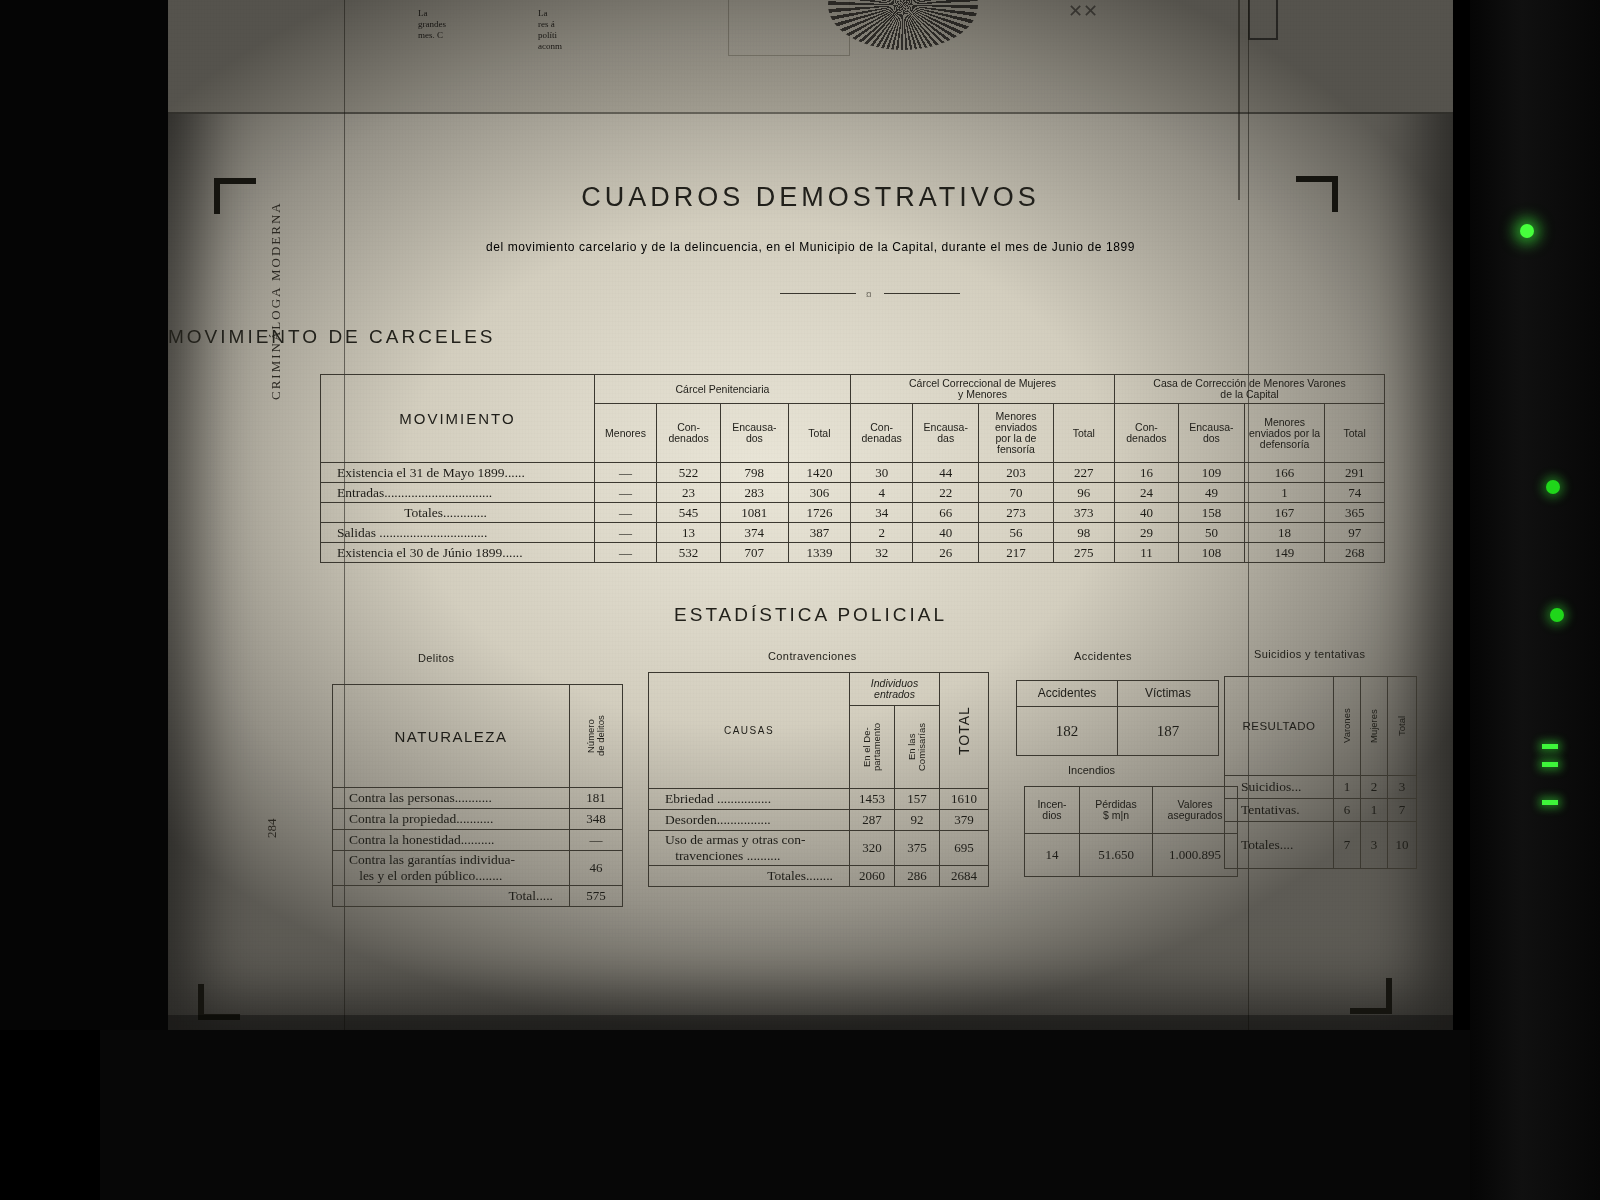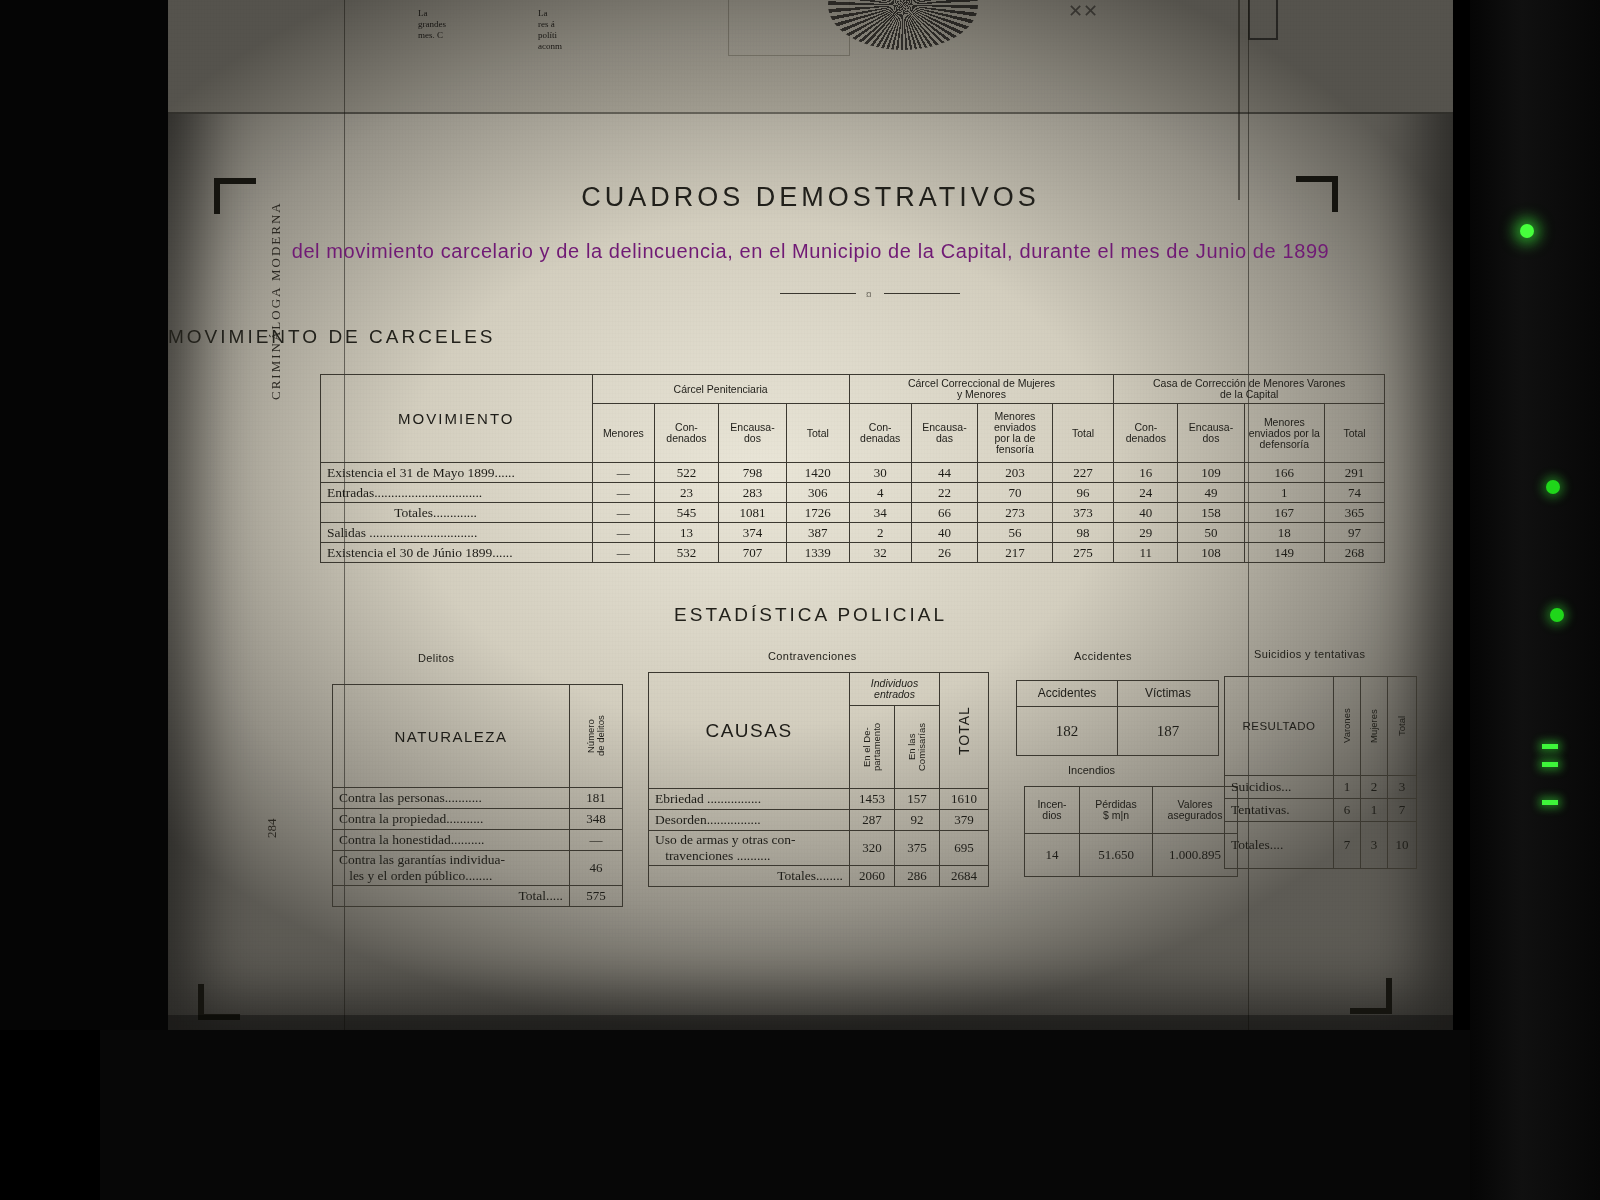--- a/index.html
+++ b/index.html
@@ -41,37 +41,37 @@
   
   #sidelabel{position:absolute;left:100px;top:400px;transform:rotate(-90deg);transform-origin:0 0;
     font-size:13px;letter-spacing:2px;color:#2b2822;white-space:nowrap;}
   #folio{position:absolute;left:96px;top:838px;transform:rotate(-90deg);transform-origin:0 0;
     font-size:13px;color:#2b2822;}
 
   
   #title{position:absolute;left:0;top:182px;width:1285px;text-align:center;
     font-size:27px;letter-spacing:4px;color:#21201b;font-family:"Liberation Sans",sans-serif;}
   #subtitle{position:absolute;left:0;top:240px;width:1285px;text-align:center;
-    font-size:20px;letter-spacing:.6px;color:#701a75;font-family:"Liberation Sans",sans-serif;}
+    font-size:12px;letter-spacing:.6px;color:#000000;font-family:"Liberation Sans",sans-serif;}
   #rule{position:absolute;left:612px;top:288px;width:180px;height:10px;}
   #rule:before{content:"";position:absolute;left:0;top:5px;width:76px;height:1px;background:#3a372f;}
   #rule:after{content:"";position:absolute;right:0;top:5px;width:76px;height:1px;background:#3a372f;}
   #rulemid{position:absolute;left:86px;top:0;font-size:11px;color:#3a372f;}
 
   #sec1{position:absolute;left:0;top:326px;width:1285px;text-align:left;font-size:19px;letter-spacing:3px;
     color:#22211b;font-family:"Liberation Sans",sans-serif;}
   #sec2{position:absolute;left:0;top:604px;width:1285px;text-align:center;font-size:19px;letter-spacing:3px;
     color:#22211b;font-family:"Liberation Sans",sans-serif;}
 
   
   table{border-collapse:collapse;position:absolute;color:#1e1d18;background:transparent;}
   table td,table th{border:1px solid #3b3830;padding:0;font-weight:normal;}
   .tcap{font-size:10.5px;text-align:center;line-height:11px;font-family:"Liberation Sans",sans-serif;padding:3px 2px;}
   .tnum{font-size:13px;text-align:center;font-family:"Liberation Serif",serif;padding:1px 4px;}
-  .tlab{font-size:13.5px;text-align:left;padding:1px 6px;font-family:"Liberation Serif",serif;white-space:nowrap;}
+  .tlab{font-size:13.5px;text-align:left;padding:1px 16px;font-family:"Liberation Serif",serif;white-space:nowrap;}
 
   
   #tbl-mov{left:152px;top:374px;width:1065px;}
   #tbl-mov .hgroup{font-size:10.5px;}
   #tbl-mov td{height:17px;}
 
   
   .smallcap{position:absolute;font-size:11px;color:#23221c;font-family:"Liberation Sans",sans-serif;letter-spacing:.4px;}
 
   
@@ -301,21 +301,21 @@
       <tr>
         <td class="tlab" style="text-align:right;">Total.....</td>
         <td class="tnum">575</td>
       </tr>
     </tbody>
       </table>
 
     <table id="tbl-con">
       <tbody>
           <tr>
-        <td class="tcap" rowspan="2" style="width:196px;font-size:19px;letter-spacing:1.5px;">CAUSAS</td>
+        <td class="tcap" rowspan="2" style="width:196px;font-size:10px;letter-spacing:1.5px;">CAUSAS</td>
         <td class="tcap" colspan="2" style="white-space:pre;font-style:italic;height:26px;">Individuos
 entrados</td>
         <td rowspan="2" style="width:48px;">
           <div class="vtxt" style="height:92px;margin:0 auto;font-size:14px;letter-spacing:1px;">TOTAL</div>
         </td>
       </tr>
       <tr>
         <td style="width:44px;height:82px;">
           <div class="vtxt" style="white-space:pre;height:78px;margin:0 auto;">En el De-
 partamento</div>

